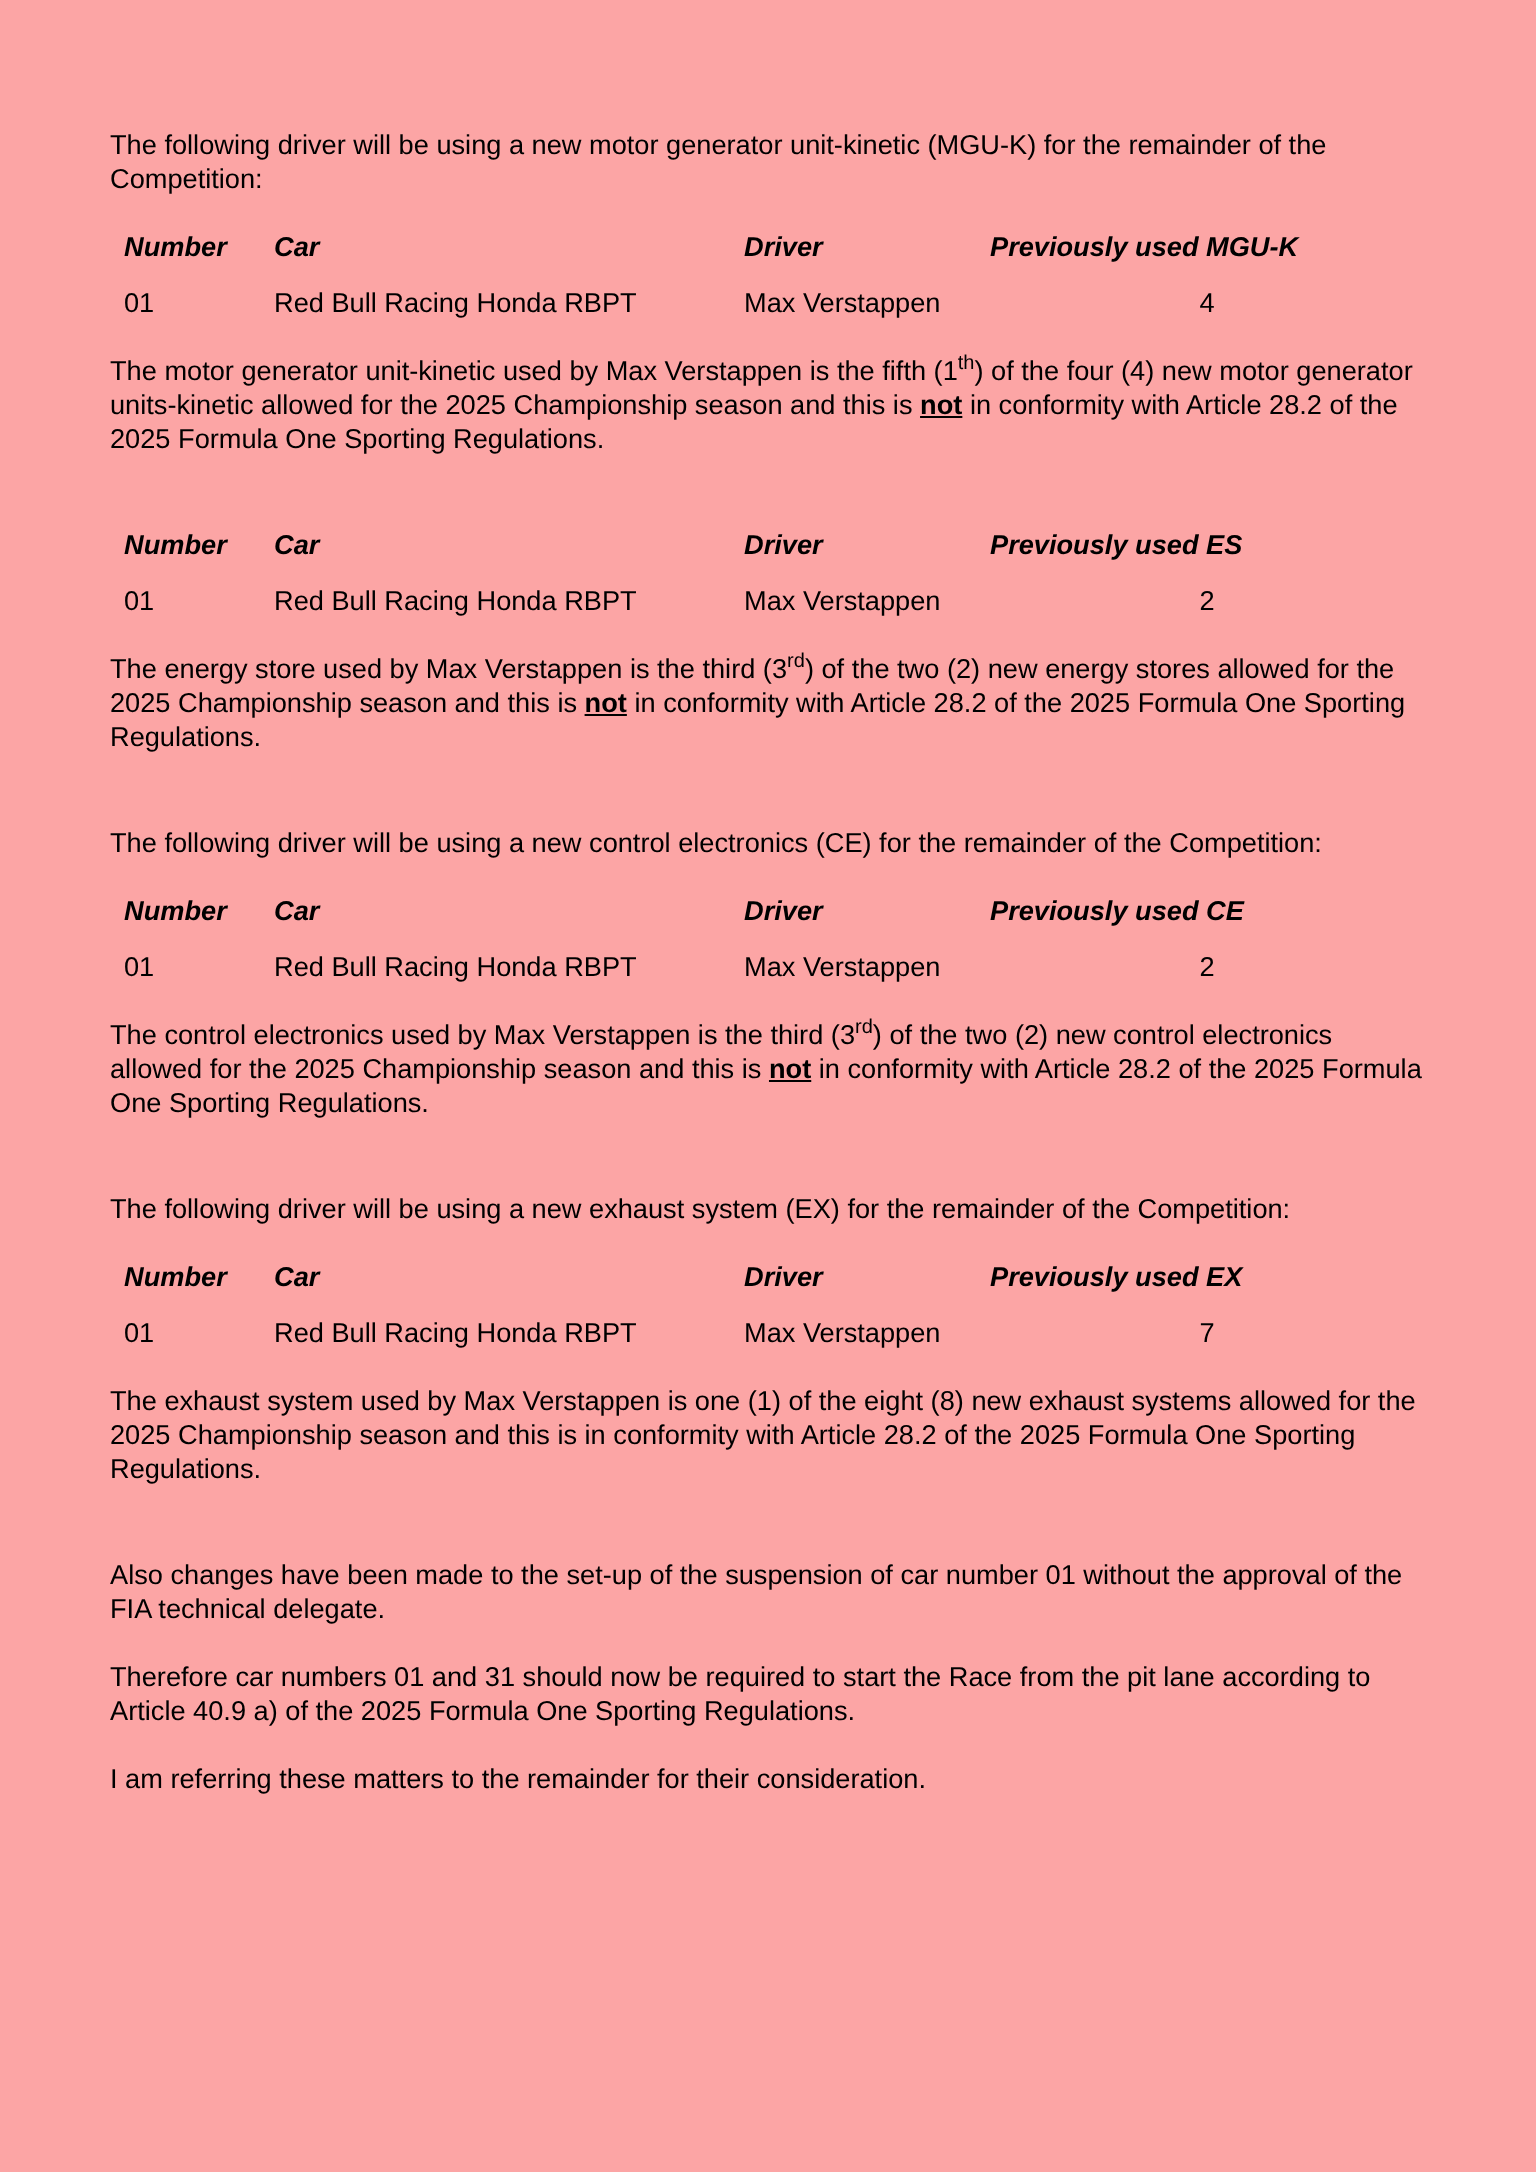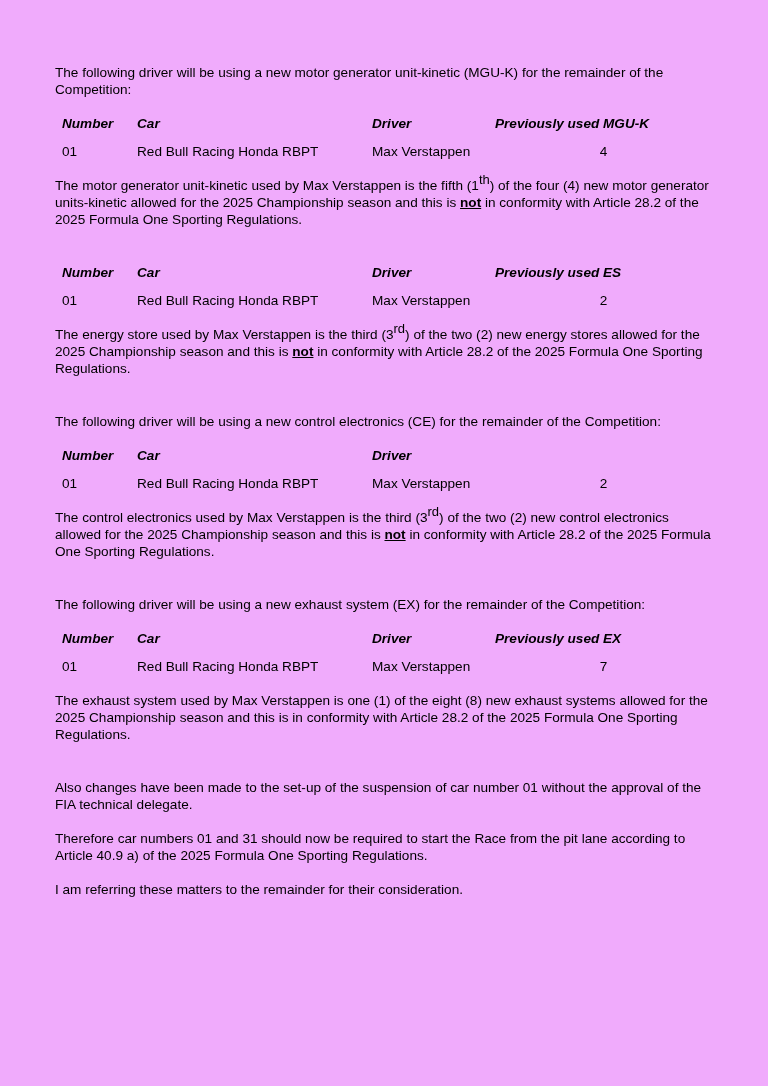--- a/index.html
+++ b/index.html
@@ -11,32 +11,32 @@
     font-family: "Liberation Sans", sans-serif;
     font-size: 13.6px;
     line-height: 17px;
     overflow: hidden;
   }
   .page {
     box-sizing: border-box;
     width: 768px;
     height: 1086px;
     padding: 64px 56px 16px 55px;
-    background: #f0abfc;
+    background: #fca5a5;
   }
   .para { margin: 0 0 17px 0; }
   .section { margin: 0 0 36px 0; }
   .section .note { margin-bottom: 0; }
   .pu-table { margin: 0 0 17px 0; padding-left: 7px; }
   .tr { display: grid; grid-template-columns: 75px 235px 123px 217px; }
   .tr.head { font-weight: bold; font-style: italic; margin-bottom: 11px; }
   .tr.head .c4 { text-align: left; }
   .tr.datarow .c4 { text-align: center; }
   .td { white-space: nowrap; }
-  sup { font-size: 13px; line-height: 0; vertical-align: super; }
+  sup { font-size: 10px; line-height: 0; vertical-align: super; }
   .emph { font-weight: bold; text-decoration: underline; margin-top: 24px; }
   .closing { margin: 0 0 17px 0; }
   .closing.last { margin-bottom: 0; }
 </style>
 </head>
 <body>
 
 <div class="page">
 
   <div class="section">
@@ -76,20 +76,21 @@
     <p class="para note"><span>The energy store used by Max Verstappen is the third (3</span><sup>rd</sup><span>) of the two (2) new energy stores allowed for the 2025 Championship season and this is </span><span class="emph">not</span><span> in conformity with Article 28.2 of the 2025 Formula One Sporting Regulations.</span></p>
   </div>
 
   <div class="section">
     <p class="para">The following driver will be using a new control electronics (CE) for the remainder of the Competition:</p>
     <div class="pu-table">
       <div class="tr head">
         <div class="td c1">Number</div>
         <div class="td c2">Car</div>
         <div class="td c3">Driver</div>
+        <div class="td c4">Previously used CE</div>
       </div>
       <div class="tr datarow">
         <div class="td c1">01</div>
         <div class="td c2">Red Bull Racing Honda RBPT</div>
         <div class="td c3">Max Verstappen</div>
         <div class="td c4">2</div>
       </div>
     </div>
     <p class="para note"><span>The control electronics used by Max Verstappen is the third (3</span><sup>rd</sup><span>) of the two (2) new control electronics allowed for the 2025 Championship season and this is </span><span class="emph">not</span><span> in conformity with Article 28.2 of the 2025 Formula One Sporting Regulations.</span></p>
   </div>

